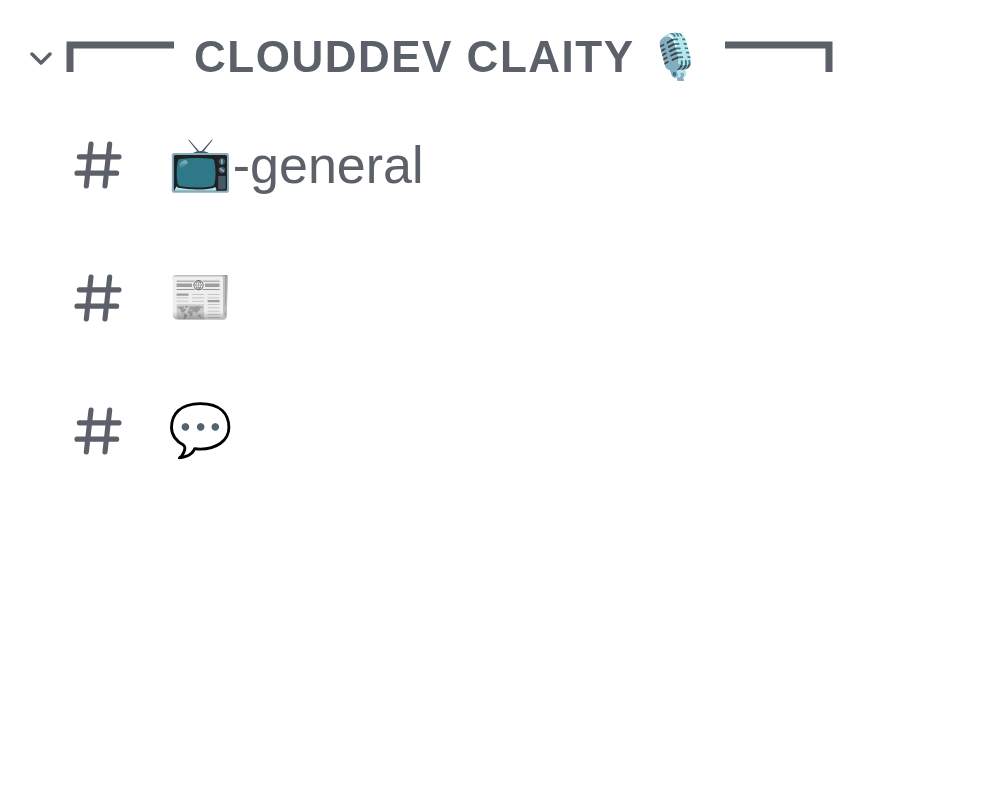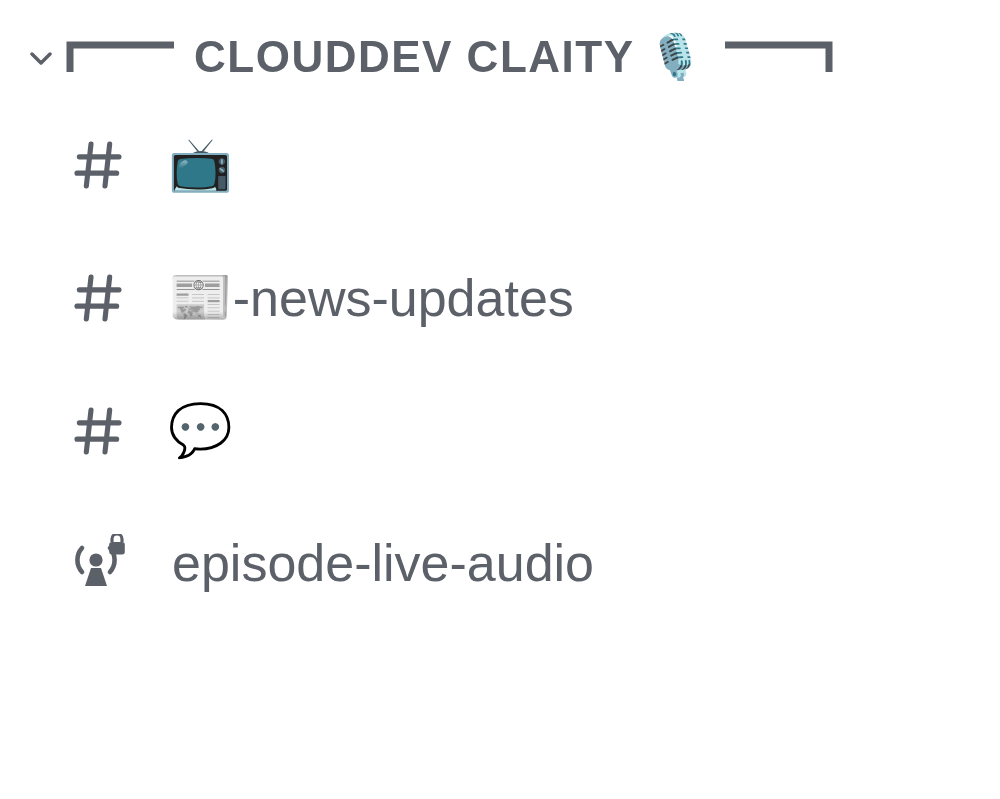--- a/index.html
+++ b/index.html
@@ -98,59 +98,40 @@
 <div class="channel-list">
 
   <div class="channel-item">
     <span class="hash-icon">
       <svg width="56" height="56" viewBox="0 0 24 24">
         <path d="M9 3 L7 21 M17 3 L15 21 M4 8.5 L21 8.5 M3 15.5 L20 15.5" stroke="#5c6068" stroke-width="2.2" fill="none" stroke-linecap="round"></path>
       </svg>
     </span>
     <span class="channel-name">
       <span class="channel-emoji">📺</span>
+      <span>-general</span>
     </span>
   </div>
 
   <div class="channel-item">
     <span class="hash-icon">
       <svg width="56" height="56" viewBox="0 0 24 24">
         <path d="M9 3 L7 21 M17 3 L15 21 M4 8.5 L21 8.5 M3 15.5 L20 15.5" stroke="#5c6068" stroke-width="2.2" fill="none" stroke-linecap="round"></path>
       </svg>
     </span>
     <span class="channel-name">
       <span class="channel-emoji">📰</span>
-      <span>-news-updates</span>
     </span>
   </div>
 
   <div class="channel-item">
     <span class="hash-icon">
       <svg width="56" height="56" viewBox="0 0 24 24">
         <path d="M9 3 L7 21 M17 3 L15 21 M4 8.5 L21 8.5 M3 15.5 L20 15.5" stroke="#5c6068" stroke-width="2.2" fill="none" stroke-linecap="round"></path>
       </svg>
     </span>
     <span class="channel-name">
       <span class="channel-emoji">💬</span>
     </span>
   </div>
 
-  <div class="channel-item">
-    <span class="stage-icon">
-      <svg width="60" height="58" viewBox="0 0 30 29">
-
-        <circle cx="13" cy="13" r="3.3" fill="#5c6068"></circle>
-        <path d="M6 7 A9 9 0 0 0 6 19" stroke="#5c6068" stroke-width="2.3" fill="none" stroke-linecap="round"></path>
-        <path d="M20 7 A9 9 0 0 1 20 19" stroke="#5c6068" stroke-width="2.3" fill="none" stroke-linecap="round"></path>
-        <path d="M10.5 17 L7.5 26 L18.5 26 L15.5 17 Z" fill="#5c6068"></path>
-
-        <g transform="translate(18,-1)">
-          <path d="M3 5 L3 3.5 A2.5 2.5 0 0 1 8 3.5 L8 5" stroke="#5c6068" stroke-width="1.6" fill="none"></path>
-          <rect x="1.6" y="5" width="7.8" height="6.2" rx="1.3" fill="#5c6068"></rect>
-        </g>
-      </svg>
-    </span>
-    <span class="channel-name">
-      <span>episode-live-audio</span>
-    </span>
-  </div>
 
 </div>
 
 </body></html>

